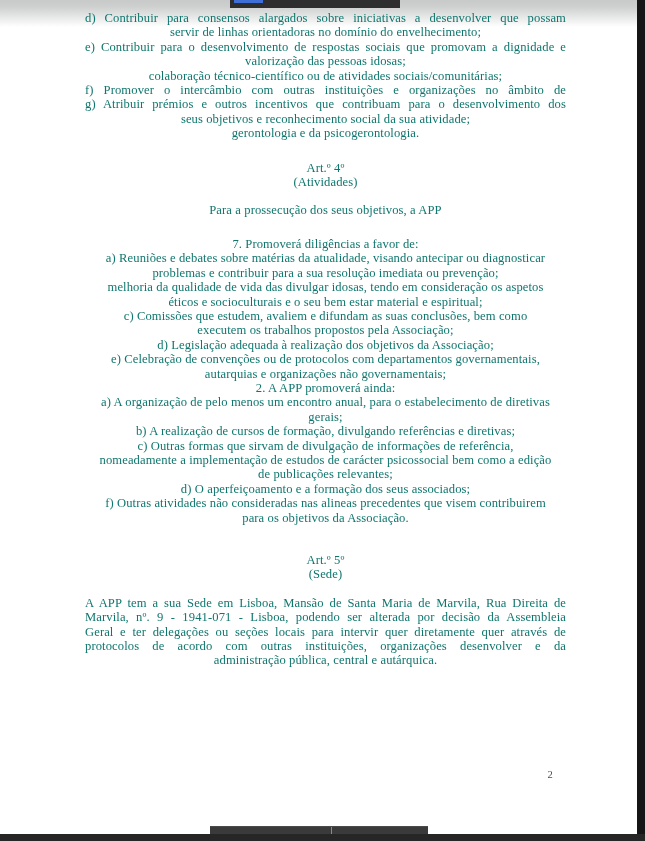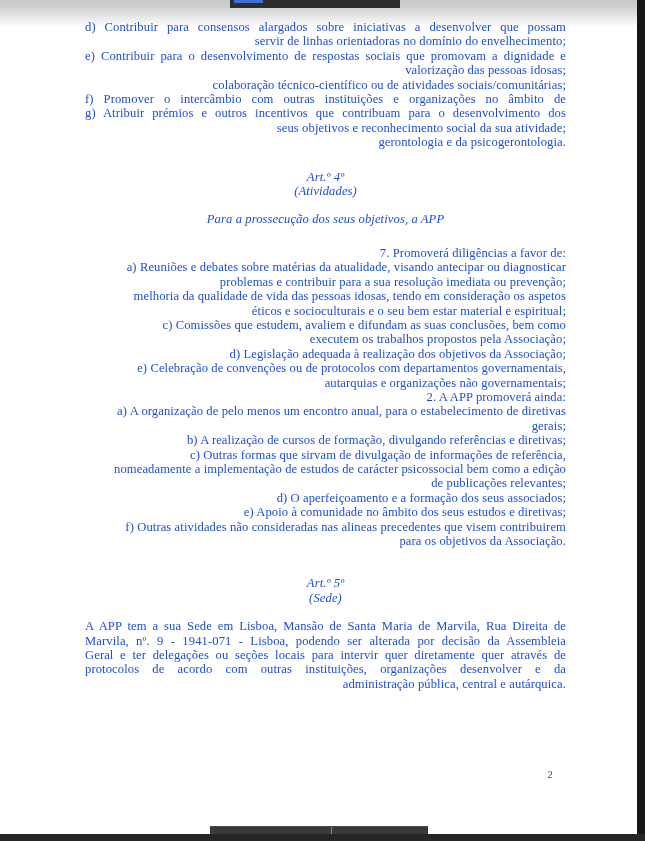--- a/index.html
+++ b/index.html
@@ -51,30 +51,30 @@
     border-top: 1px solid #4a4a4a;
   }
   .bottom-center-divider {
     position: absolute; left: 121px; top: 0;
     width: 1px; height: 8px;
     background: #8a8a8a;
   }
 
   
   .text-column {
-    position: absolute; left: 85px; top: 20px;
+    position: absolute; left: 85px; top: 11px;
     width: 481px;
-    color: #1d4ed8;
+    color: #0f766e;
     font-size: 12.6px;
     line-height: 14.4px;
     letter-spacing: 0.1px;
   }
-  .line { white-space: normal; text-align: right; }
+  .line { white-space: normal; text-align: center; }
   .line.stretch { text-align: justify; text-align-last: justify; }
-  .line.center { text-align: center; font-style: italic; }
+  .line.center { text-align: center; }
   .gap { width: 100%; }
 
   .page-number {
     position: absolute; left: 540px; top: 769px;
     width: 20px;
     font-size: 10.5px; color: #4a4a52;
     text-align: center;
   }
 </style>
 </head>
@@ -108,36 +108,35 @@
         </div>
         <div class="gap" style="height: 14px;"></div>
         <div class="block center">
           <div class="line center">Para a prossecução dos seus objetivos, a APP</div>
         </div>
         <div class="gap" style="height: 19px;"></div>
         <div class="block list">
           <div class="line">7. Promoverá diligências a favor de:</div>
           <div class="line">a) Reuniões e debates sobre matérias da atualidade, visando antecipar ou diagnosticar</div>
           <div class="line">problemas e contribuir para a sua resolução imediata ou prevenção;</div>
-          <div class="line">melhoria da qualidade de vida das pessoas idosas, tendo em consideração os aspetos</div>
+          <div class="line">melhoria da qualidade de vida das divulgar idosas, tendo em consideração os aspetos</div>
           <div class="line">éticos e socioculturais e o seu bem estar material e espiritual;</div>
           <div class="line">c) Comissões que estudem, avaliem e difundam as suas conclusões, bem como</div>
           <div class="line">executem os trabalhos propostos pela Associação;</div>
           <div class="line">d) Legislação adequada à realização dos objetivos da Associação;</div>
           <div class="line">e) Celebração de convenções ou de protocolos com departamentos governamentais,</div>
           <div class="line">autarquias e organizações não governamentais;</div>
           <div class="line">2. A APP promoverá ainda:</div>
           <div class="line">a) A organização de pelo menos um encontro anual, para o estabelecimento de diretivas</div>
           <div class="line">gerais;</div>
           <div class="line">b) A realização de cursos de formação, divulgando referências e diretivas;</div>
           <div class="line">c) Outras formas que sirvam de divulgação de informações de referência,</div>
           <div class="line">nomeadamente a implementação de estudos de carácter psicossocial bem como a edição</div>
           <div class="line">de publicações relevantes;</div>
           <div class="line">d) O aperfeiçoamento e a formação dos seus associados;</div>
-          <div class="line">e) Apoio à comunidade no âmbito dos seus estudos e diretivas;</div>
           <div class="line">f) Outras atividades não consideradas nas alineas precedentes que visem contribuirem</div>
           <div class="line">para os objetivos da Associação.</div>
         </div>
         <div class="gap" style="height: 28px;"></div>
         <div class="block center">
           <div class="line center">Art.º 5º</div>
           <div class="line center">(Sede)</div>
         </div>
         <div class="gap" style="height: 14px;"></div>
         <div class="block para">

